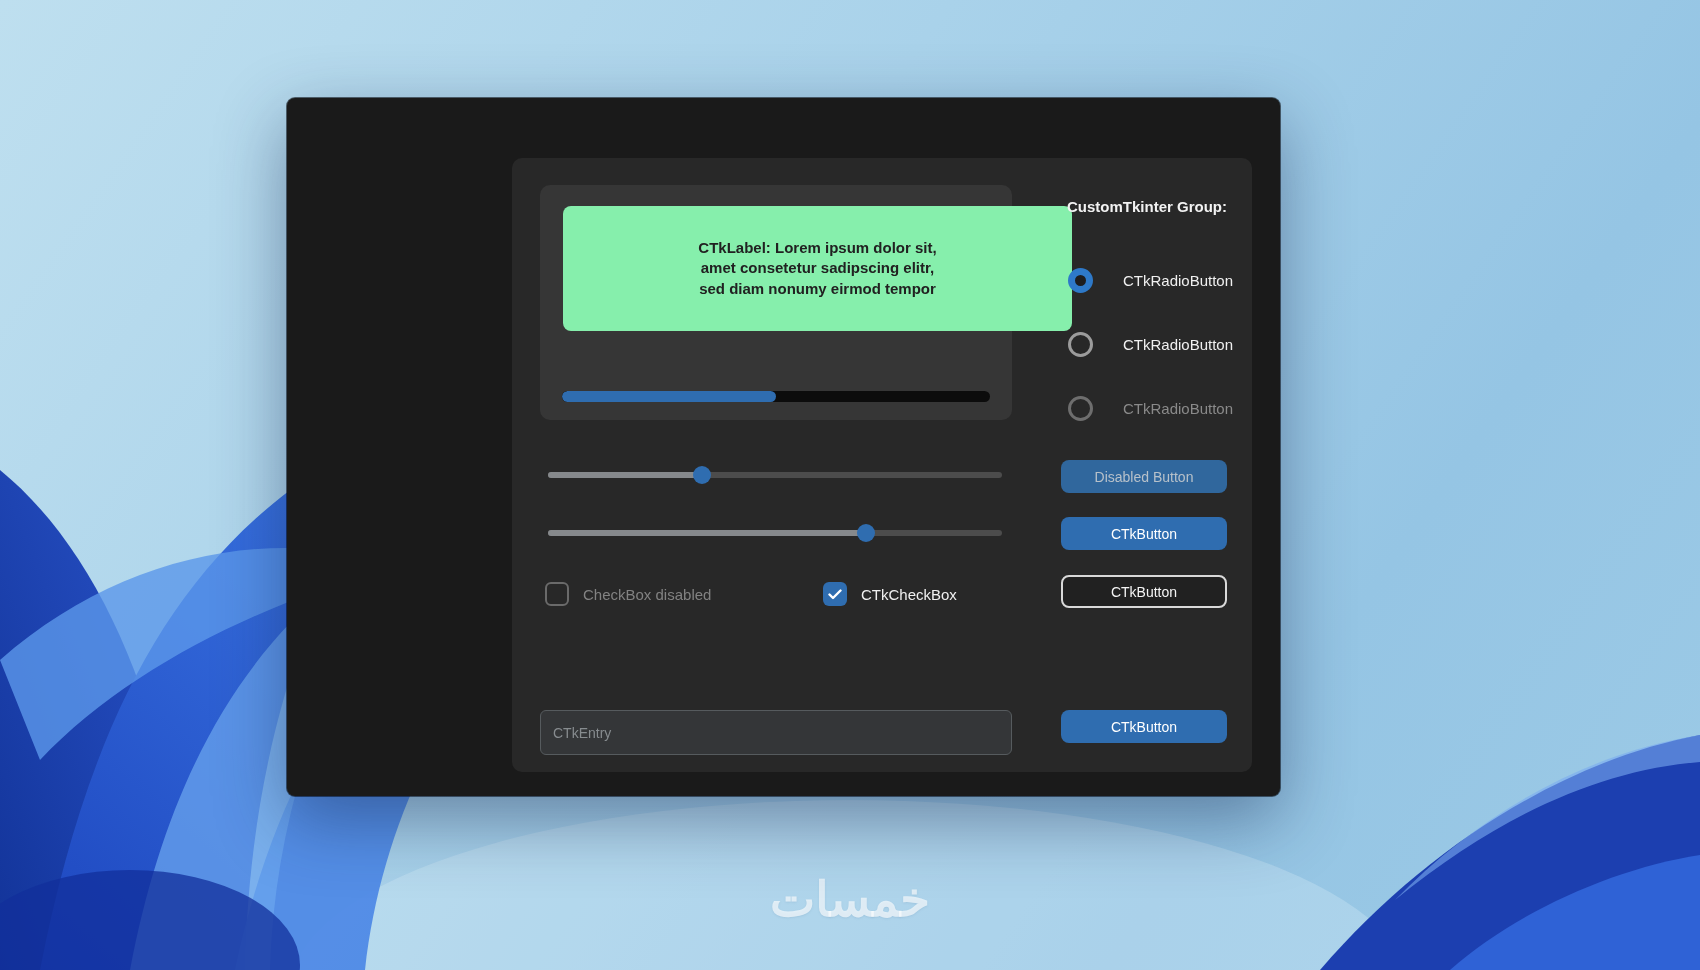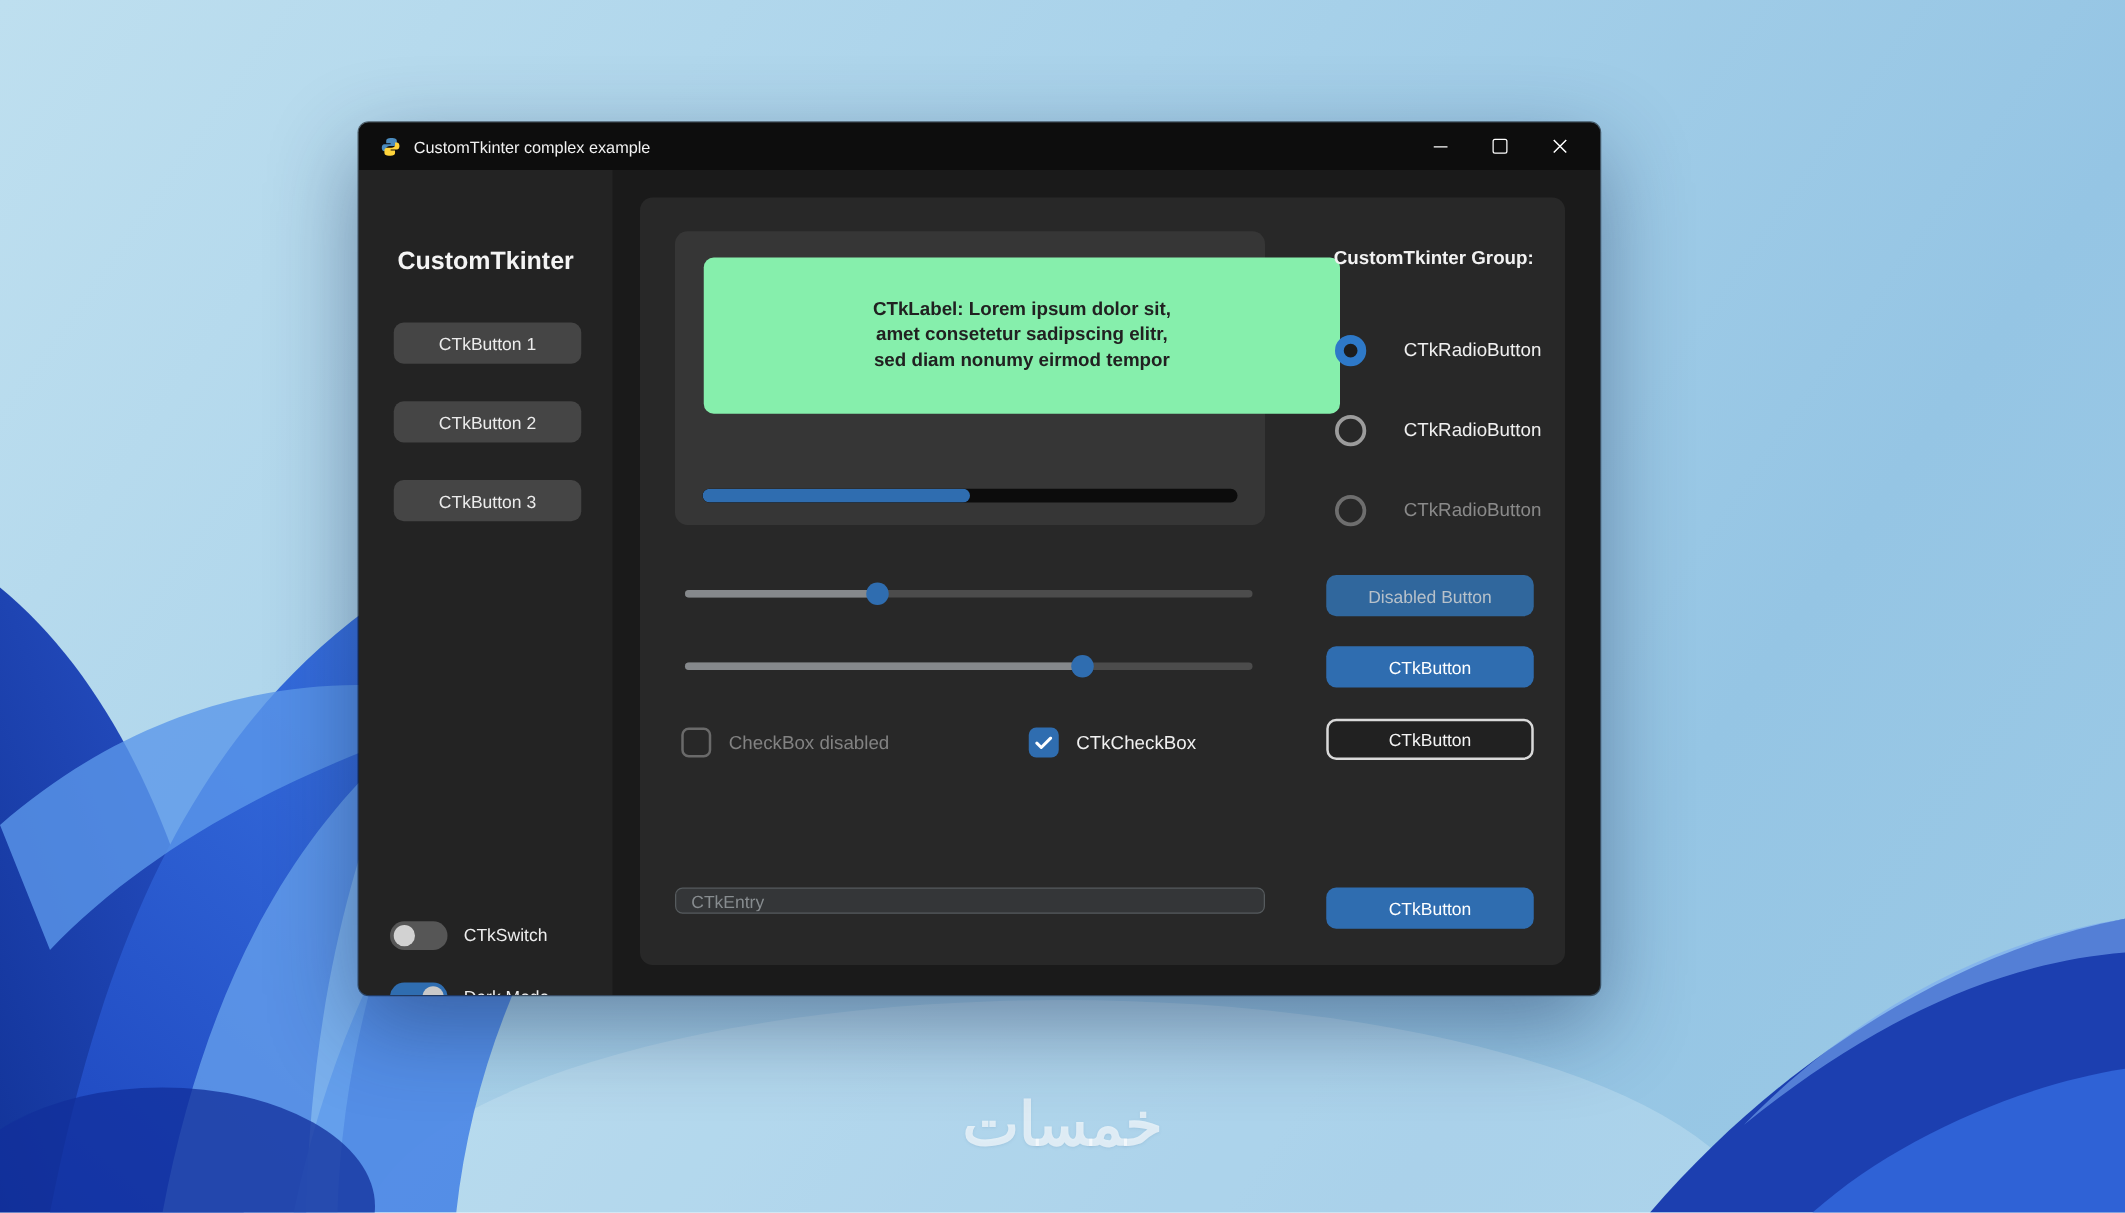--- a/index.html
+++ b/index.html
@@ -72,21 +72,21 @@
 
   .checkbox-row{position:absolute;display:flex;align-items:center;gap:14px;height:24px;top:424px;}
   .checkbox{width:24px;height:24px;border-radius:6px;box-sizing:border-box;flex:0 0 auto;cursor:pointer;
     display:flex;align-items:center;justify-content:center;}
   .checkbox.unchecked{border:2px solid #6a6a6a;background:transparent;}
   .checkbox.checked{background:var(--accent,#2f6db0);}
   .checkbox-label{font-size:15px;color:#f0f0f0;}
   .checkbox-row.disabled .checkbox-label{color:#828282;}
 
   .entry{
-    position:absolute;left:28px;top:552px;width:472px;height:21px;box-sizing:border-box;
+    position:absolute;left:28px;top:552px;width:472px;height:45px;box-sizing:border-box;
     background:#343638;border:1px solid #565b5e;border-radius:6px;color:#dcdcdc;
     padding:0 12px;font-size:14px;font-family:inherit;outline:none;
   }
   .entry::placeholder{color:#878c8f;}
 
   
   .radio-group-title{position:absolute;left:520px;top:40px;width:230px;text-align:center;
     font-size:15px;font-weight:bold;color:#f2f2f2;}
   .radio-row{position:absolute;left:556px;display:flex;align-items:center;gap:30px;height:26px;cursor:pointer;}
   .radio{width:25px;height:25px;border-radius:50%;box-sizing:border-box;flex:0 0 auto;}
@@ -125,60 +125,21 @@
   <ellipse cx="130" cy="965" rx="170" ry="95" fill="#122f9b" opacity="0.75"></ellipse>
   <path d="M 1700 970 L 1700 735 C 1565 760 1425 848 1320 970 Z" fill="#1c3fb0"></path>
   <path d="M 1700 970 L 1700 855 C 1615 868 1515 912 1450 970 Z" fill="#2f62d6"></path>
   <path d="M 1700 735 C 1590 752 1480 812 1395 900 C 1500 815 1600 770 1700 762 Z" fill="#79aaf0" opacity="0.6"></path>
 </svg>
 
 <div class="watermark">خمسات</div>
 
 <div class="window">
 
-  <div class="titlebar">
-    <svg class="app-icon" viewBox="0 0 24 24" aria-hidden="true">
-      <path fill="#4b8bbe" d="M12 2c-3 0-5 1-5 3v3h5v1H5c-2 0-3 2-3 4s1 4 3 4h2v-3c0-2 2-3 4-3h5c1.7 0 3-1.3 3-3V5c0-2-2-3-5-3h-2z"></path>
-      <path fill="#ffd43b" d="M12 22c3 0 5-1 5-3v-3h-5v-1h7c2 0 3-2 3-4s-1-4-3-4h-2v3c0 2-2 3-4 3H8c-1.7 0-3 1.3-3 3v3c0 2 2 3 5 3h2z"></path>
-    </svg>
-    <span class="title-text">CustomTkinter complex example</span>
-    <div class="win-controls">
-      <div class="ctrl">
-          <span class="glyph-min"></span>
-        </div>
-      <div class="ctrl">
-          <span class="glyph-max"></span>
-        </div>
-      <div class="ctrl">
-        <svg width="12" height="12" viewBox="0 0 12 12">
-          <path d="M1 1 L11 11 M11 1 L1 11" stroke="#ffffff" stroke-width="1.2"></path>
-        </svg>
-      </div>
-    </div>
-  </div>
 
-  <div class="sidebar">
-    <div class="sidebar-title">CustomTkinter</div>
-    <button class="side-btn" style="top:122px">CTkButton 1</button>
-    <button class="side-btn" style="top:185px">CTkButton 2</button>
-    <button class="side-btn" style="top:248px">CTkButton 3</button>
-
-    <div class="switch-row" style="top:600px">
-      <span class="switch-pill off">
-          <span class="knob"></span>
-        </span>
-      <span class="switch-label">CTkSwitch</span>
-    </div>
-    <div class="switch-row" style="top:649px">
-      <span class="switch-pill on">
-          <span class="knob"></span>
-        </span>
-      <span class="switch-label">Dark Mode</span>
-    </div>
-  </div>
 
   <div class="frame-main">
 
     <div class="sub-frame">
       <div class="big-label">CTkLabel: Lorem ipsum dolor sit,
 amet consetetur sadipscing elitr,
 sed diam nonumy eirmod tempor</div>
       <div class="progressbar">
         <span class="fill" style="width: 50%;"></span>
       </div>

